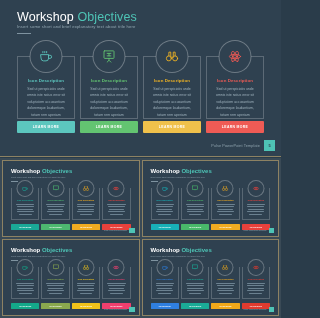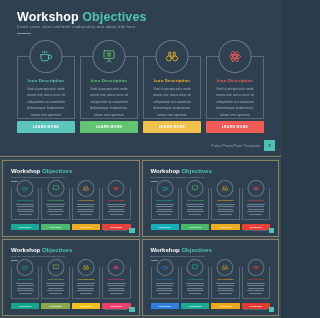--- a/index.html
+++ b/index.html
@@ -15,21 +15,21 @@
   .hero{
     position:absolute;left:0;top:0;width:281px;height:157px;
     background:#2f4150;
     box-sizing:border-box;
     border-bottom:1px solid #8d8263;
   }
   .hero-inner{position:relative;width:100%;height:100%;}
 
   .title{
     position:absolute;left:17px;top:10px;
-    font-size:12.5px;font-weight:bold;letter-spacing:0.1px;
+    font-size:12.5px;font-weight:normal;letter-spacing:0.1px;
     color:#ffffff;white-space:nowrap;
   }
   .title .accent{color:#4ec3b5;}
   .subtitle{
     position:absolute;left:17px;top:24px;
     font-size:4.2px;color:#93a7b2;letter-spacing:0.15px;white-space:nowrap;
   }
   .title-rule{
     position:absolute;left:17px;top:33px;width:14px;height:1px;background:#7f93a0;
   }

